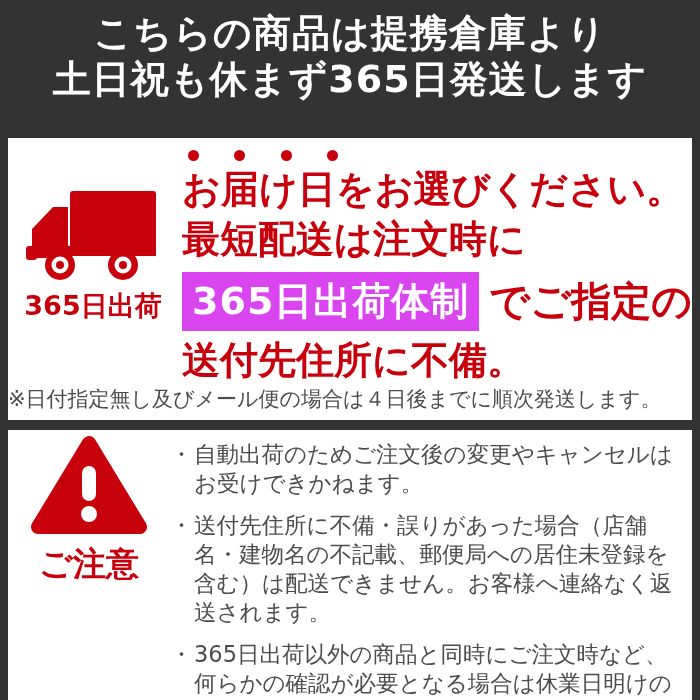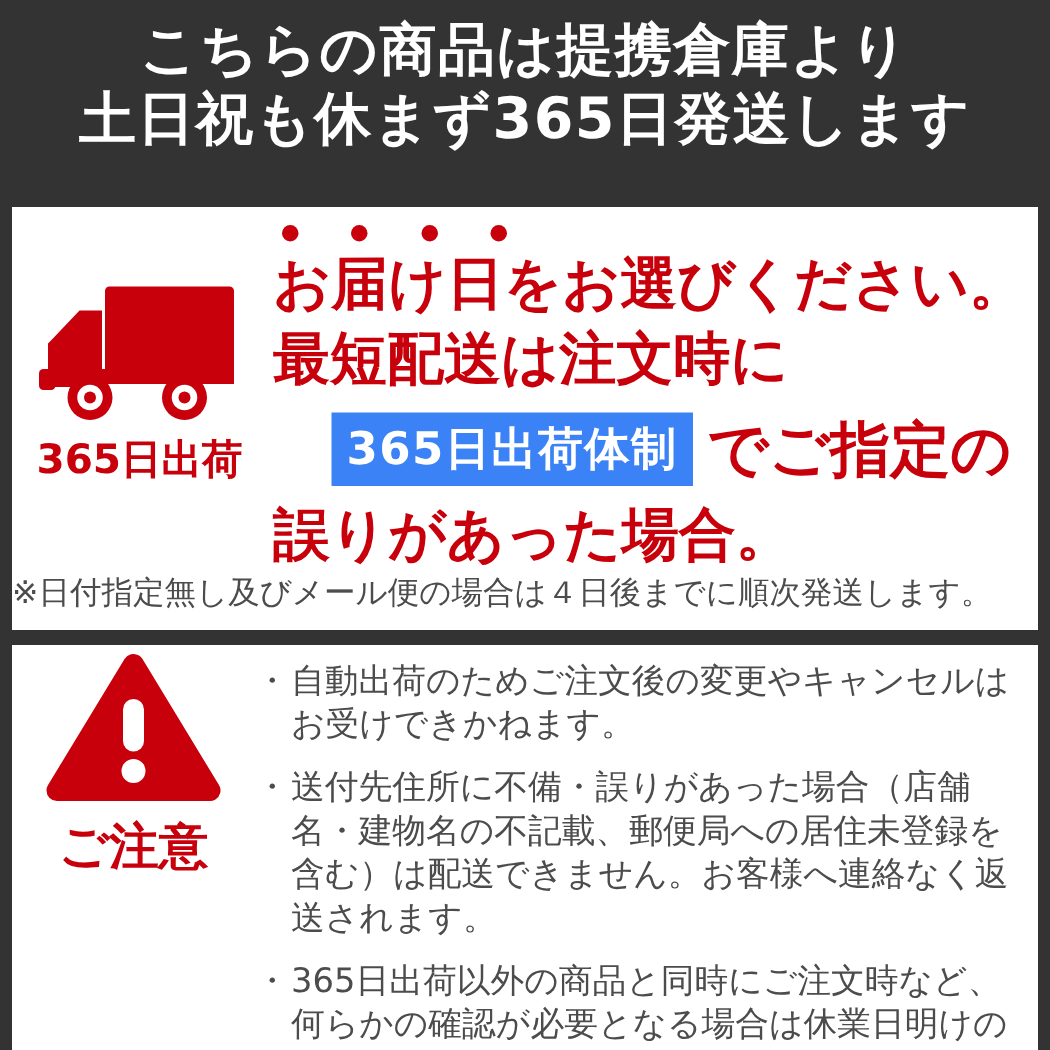--- a/index.html
+++ b/index.html
@@ -78,27 +78,26 @@
     margin-left:4px;
     white-space:nowrap;
   }
   .highlight-row {
     display:flex;
     align-items:center;
     margin:8px 0 0 4px;
     white-space:nowrap;
   }
   .highlight-box {
-    background:#3b82f6;
+    background:#d946ef;
     color:#ffffff;
-    font-size:30px;
+    font-size:38px;
     font-weight:bold;
     padding:4px 10px;
     letter-spacing:1px;
-    margin-left:39px;
   }
   .after-highlight {
     color:#c7000b;
     font-size:40px;
     font-weight:bold;
     margin-left:10px;
     text-align:center;
   }
   .ship-line4 {
     color:#c7000b;
@@ -192,21 +191,21 @@
         <span class="dot"></span>
         <span class="dot"></span>
         <span class="dot"></span>
       </div>
       <div class="ship-heading">お届け日をお選びください。</div>
       <div class="ship-heading">最短配送は注文時に</div>
       <div class="highlight-row">
         <span class="highlight-box">365日出荷体制</span>
         <span class="after-highlight">でご指定の</span>
       </div>
-      <div class="ship-line4">誤りがあった場合。</div>
+      <div class="ship-line4">送付先住所に不備。</div>
     </div>
   </div>
   <div class="ship-note">※日付指定無し及びメール便の場合は４日後までに順次発送します。</div>
 </div>
 
 <div class="panel-gap"></div>
 
 <div class="panel caution-panel">
   <div class="caution-left">
     <span class="warning-icon">

